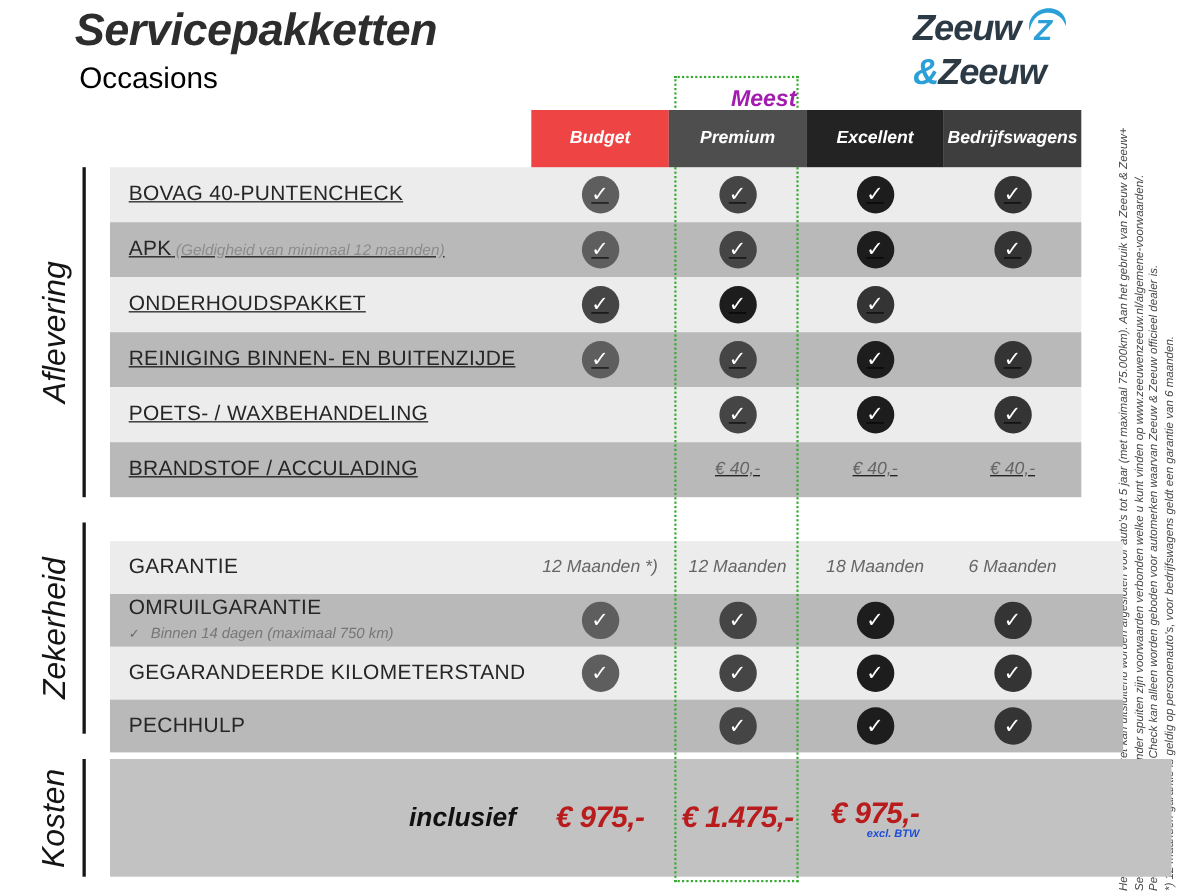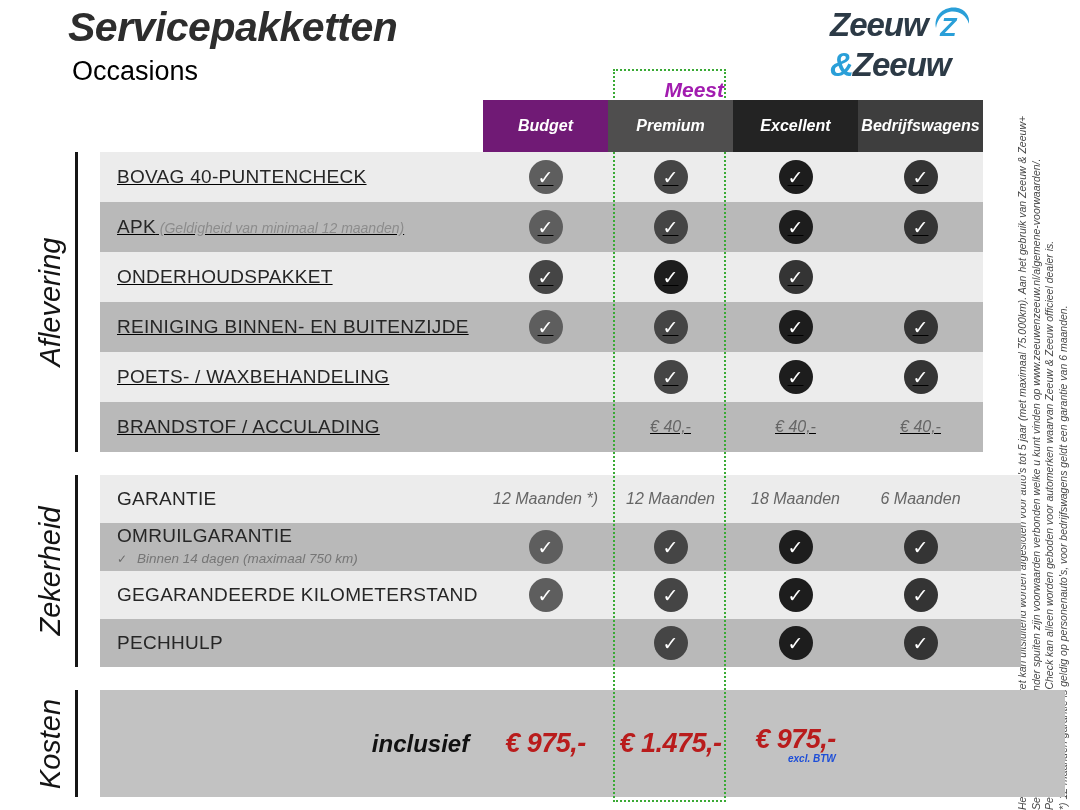--- a/index.html
+++ b/index.html
@@ -18,21 +18,21 @@
   .logo-mark{vertical-align:-6px;margin-left:1px;}
 
   
   .header-row{position:absolute;left:483px;top:100px;display:flex;z-index:10;}
   .hcell{width:125px;height:52px;display:flex;align-items:center;justify-content:center;
          color:#ffffff;font-weight:700;font-style:italic;font-size:16px;}
 
   
   .rows0{position:absolute;left:100px;top:152px;width:883px;z-index:1;}
   .rows0 .row{height:50px;text-decoration:underline;}
-  .rows1{position:absolute;left:100px;top:475px;width:921px;z-index:1;}
+  .rows1{position:absolute;left:100px;top:492px;width:921px;z-index:1;}
   .rows1 .row{height:48px;}
   .row{display:flex;align-items:center;}
   .light{background:#ececec;}
   .dark{background:#b9b9b9;}
   .rlabel{width:383px;padding-left:17px;box-sizing:border-box;font-size:19px;
           color:#262626;letter-spacing:0.3px;line-height:20px;}
   .rl-note{font-style:italic;color:#8c8c8c;font-size:14px;letter-spacing:0;}
   .rl-sub{font-style:italic;color:#767676;font-size:13.5px;margin-top:3px;letter-spacing:0;}
   .rl-sub .subchk{font-family:"DejaVu Sans",sans-serif;font-style:normal;font-size:12px;
                   margin-right:10px;color:#6a6a6a;}
@@ -86,21 +86,21 @@
 
   <div class="logo">
     <div><span>Zeeuw</span><span class="logo-mark"><svg width="42" height="38" viewBox="0 0 60 54">
             <path d="M10 34 C6 16 22 3 38 5 C52 7 59 18 57 28 C53 15 41 9 30 11 C19 13 12 22 10 34 Z" fill="#2a9fd8"></path>
             <text x="16" y="46" font-family="Liberation Sans, sans-serif" font-style="italic" font-weight="700" font-size="38" fill="#2a9fd8">Z</text>
           </svg></span></div>
     <div><span class="amp">&amp;</span><span>Zeeuw</span></div>
   </div>
 
   <div class="header-row">
-      <div class="hcell" style="background: #701a75;">Budget</div>
+      <div class="hcell" style="background: #ef4444;">Budget</div>
       <div class="hcell" style="background: rgb(79, 78, 78);">Premium</div>
       <div class="hcell" style="background: rgb(35, 35, 35);">Excellent</div>
       <div class="hcell" style="background: rgb(62, 62, 62);">Bedrijfswagens</div>
     </div>
 
   <div class="secline" id="line0"></div>
   <div class="secline" id="line1"></div>
   <div class="secline" id="line2"></div>
   <div class="seclabel" id="slab0">Aflevering</div>
   <div class="seclabel" id="slab1">Zekerheid</div>

